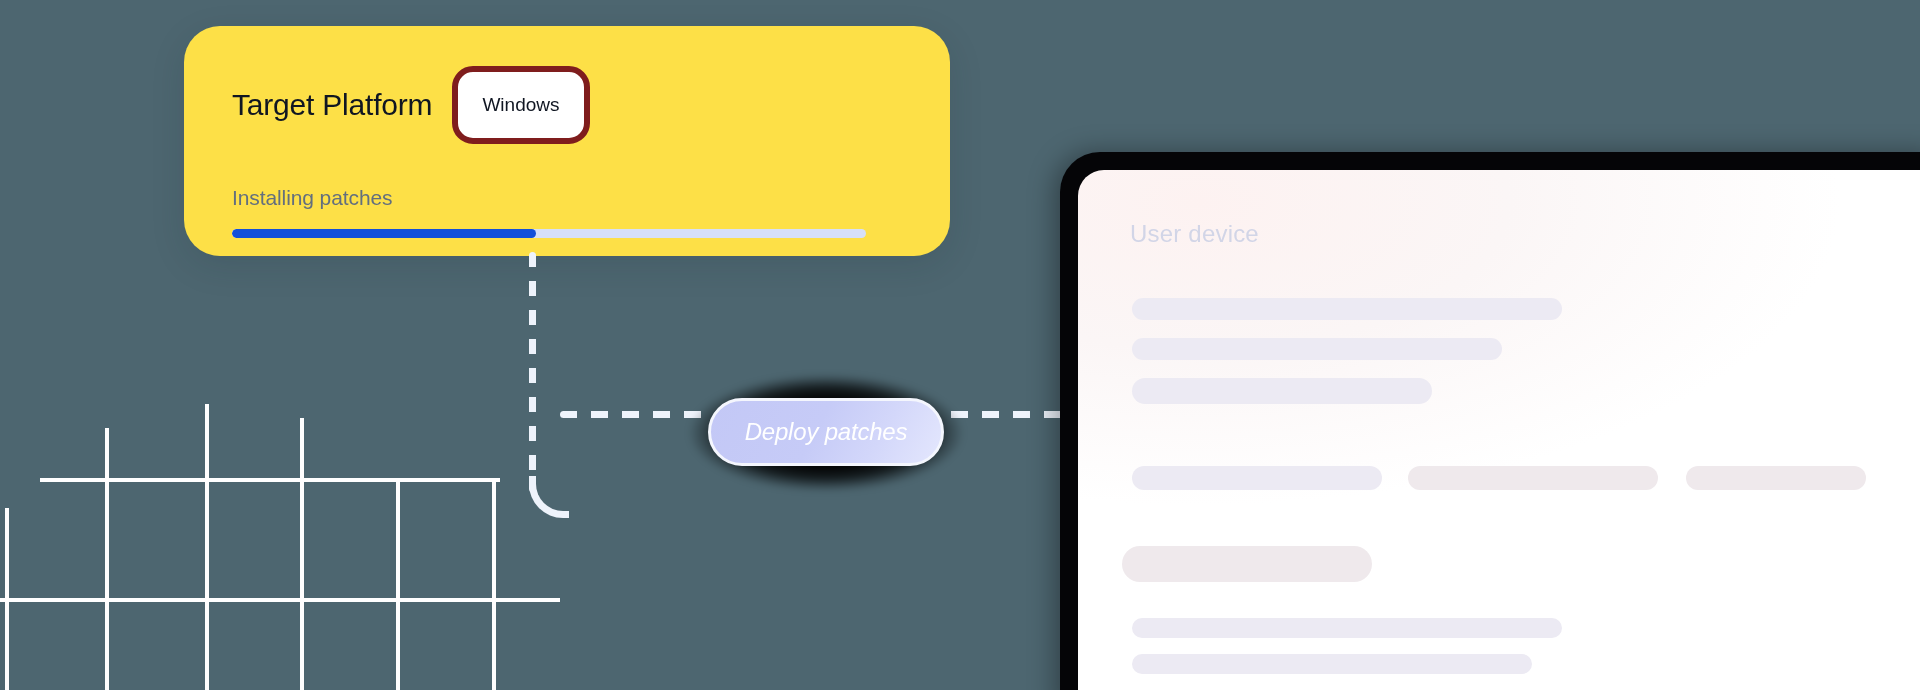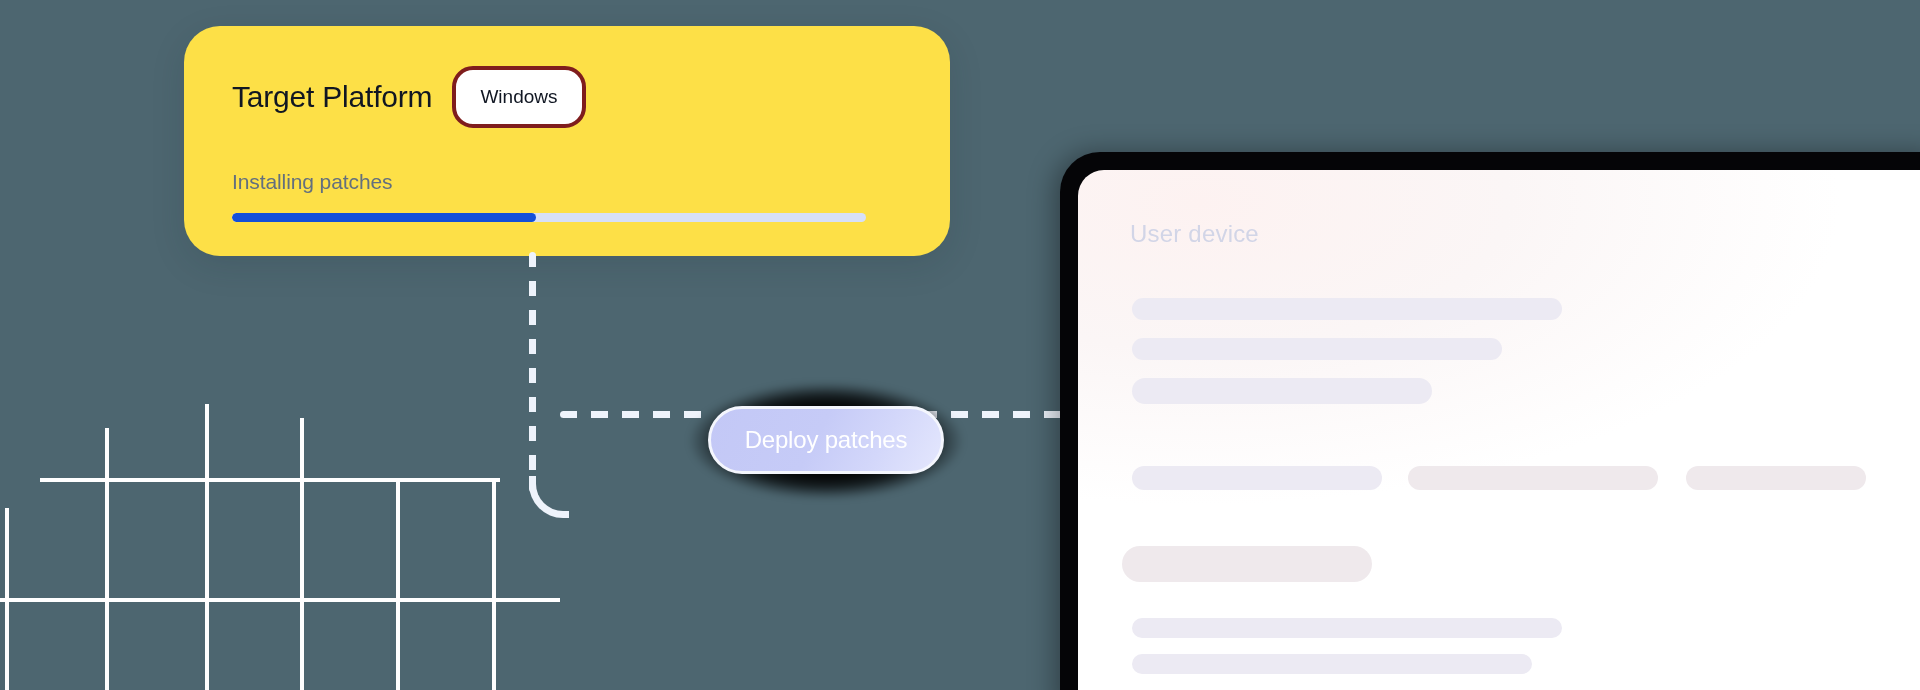--- a/index.html
+++ b/index.html
@@ -56,22 +56,22 @@
     font-weight: 400;
     color: #101622;
     letter-spacing: -0.2px;
     white-space: nowrap;
   }
   .pill {
     display: inline-flex;
     align-items: center;
     justify-content: center;
     height: 42px;
-    padding: 6px 24px;
-    border: 4px solid #7f1d1d;
+    padding: 12px 24px;
+    border: 6px solid #7f1d1d;
     border-radius: 21px;
     background: #ffffff;
     font-size: 19px;
     color: #101622;
     white-space: nowrap;
   }
   .status-label {
     margin-top: 42px;
     font-size: 21px;
     color: #636f7e;
@@ -145,23 +145,24 @@
     width: 0; height: 0;
     border-top: 14px solid transparent;
     border-bottom: 14px solid transparent;
     border-left: 18px solid #eef3fb;
   }
 
   
   .btn-wrap {
     position: absolute;
     left: 688px;
-    top: 382px;
+    top: 374px;
     width: 276px;
     height: 118px;
+    font-style: italic;
   }
   .btn-glow {
     position: absolute;
     left: 0; top: 0;
     width: 276px;
     height: 118px;
     border-radius: 59px;
     background: radial-gradient(closest-side, rgba(0,0,0,0.97) 56%, rgba(0,0,0,0.72) 76%, rgba(0,0,0,0.30) 89%, rgba(0,0,0,0) 100%);
     filter: blur(3px);
   }

